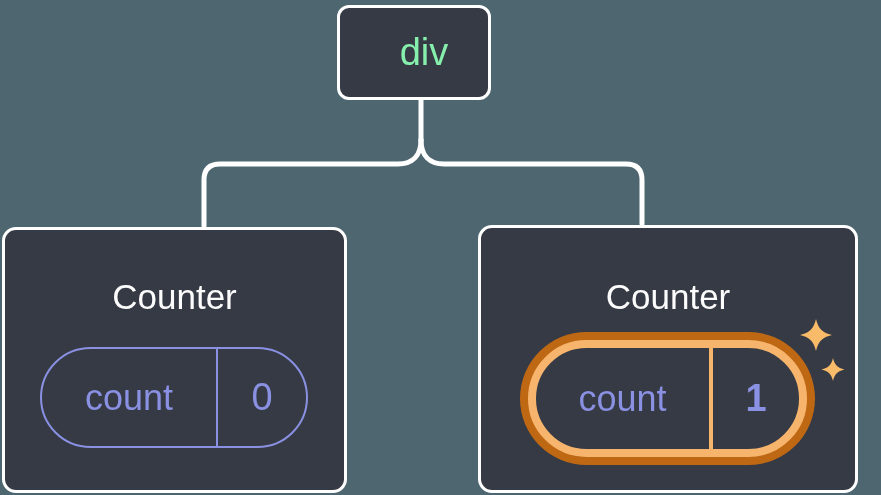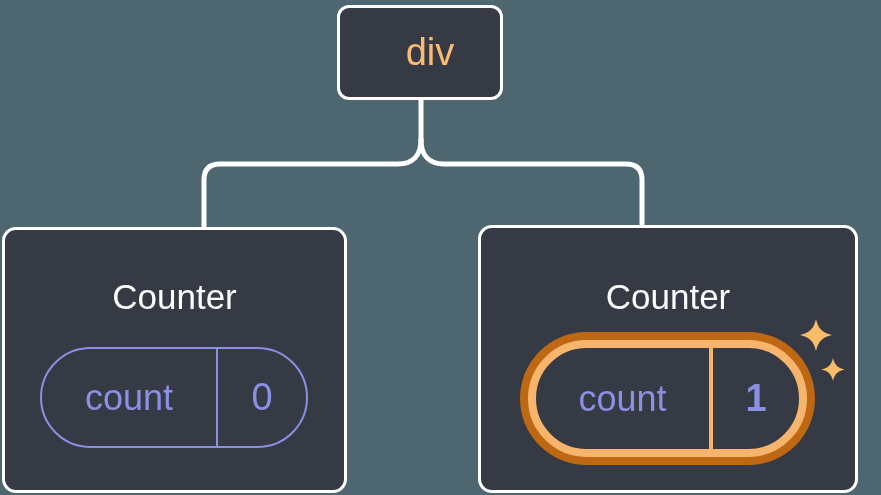--- a/index.html
+++ b/index.html
@@ -21,26 +21,26 @@
     pointer-events: none;
   }
   .node {
     position: absolute;
     box-sizing: border-box;
     background: #353a45;
     border: 3px solid #ffffff;
   }
   #root-node {
     left: 337px; top: 5px;
-    width: 166px; height: 95px;
+    width: 154px; height: 95px;
     border-radius: 12px;
     display: flex;
     align-items: center;
     justify-content: center;
-    color: #fdba74;
+    color: #86efac;
     font-size: 38px;
     font-weight: 500;
     padding-left: 20px;
   }
   .counter-node {
     border-radius: 14px;
     padding-left: 32px;
   }
   #counter-left {
     left: 2px; top: 227px;

